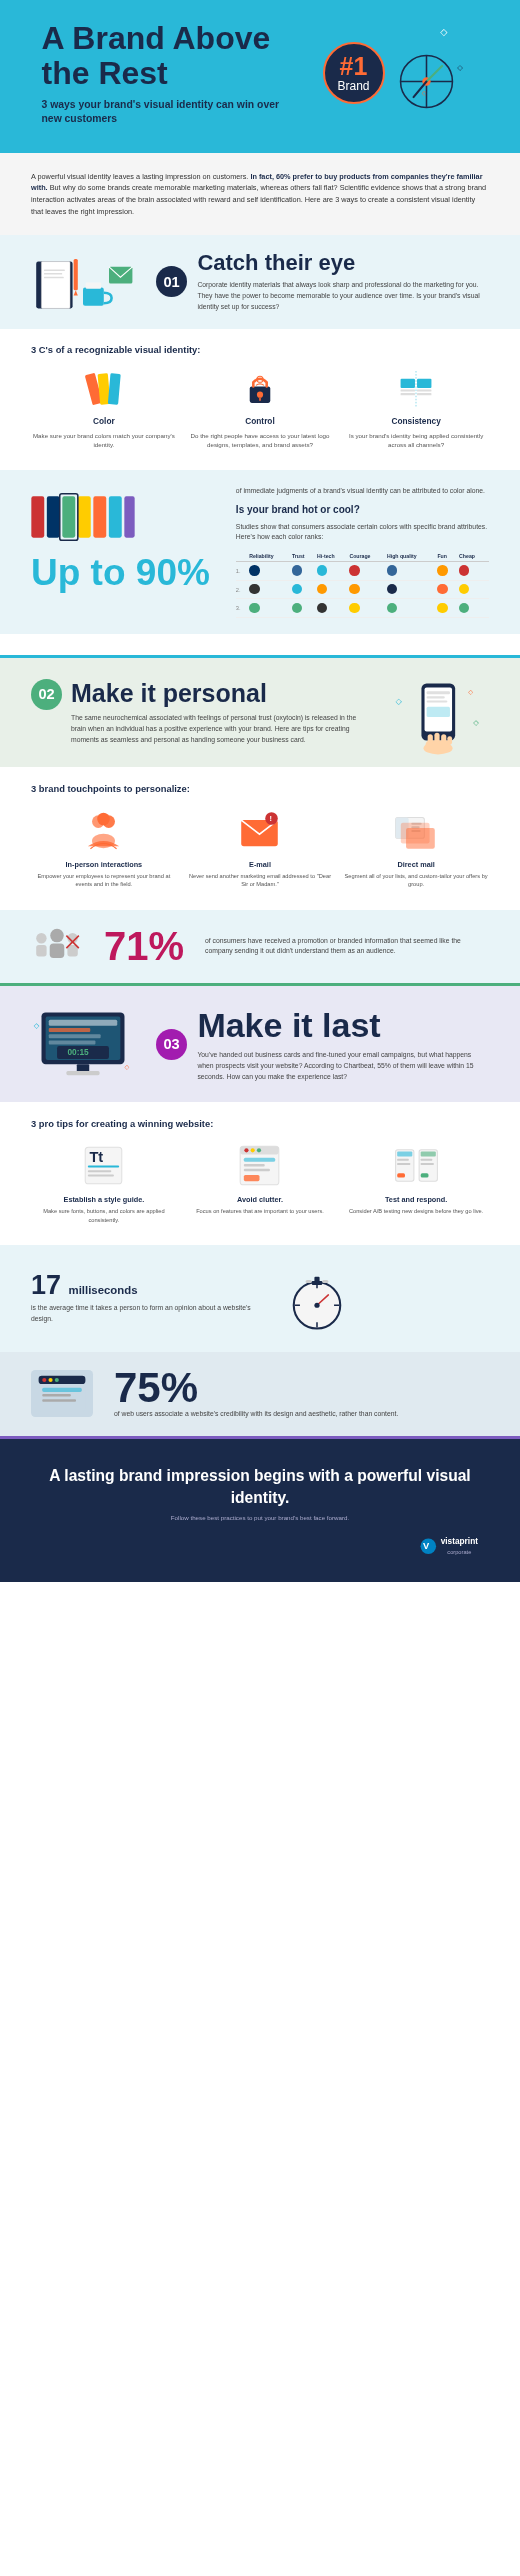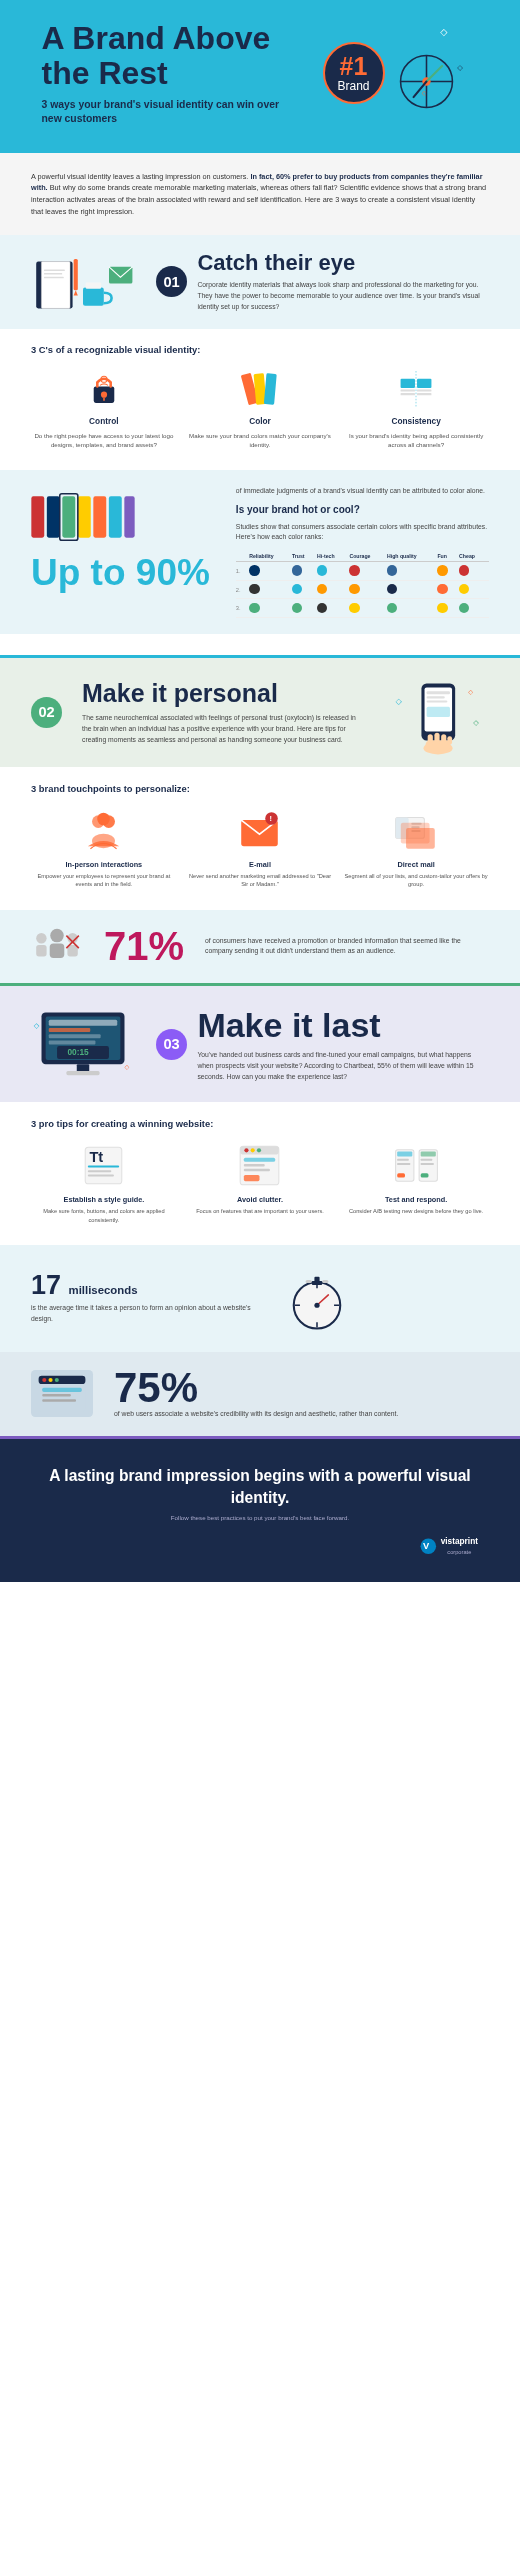--- a/index.html
+++ b/index.html
@@ -557,43 +557,43 @@
     </div>
   </div>
 
   <div class="three-cs">
     <h3>3 C's of a recognizable visual identity:</h3>
     <div class="cs-grid">
 
       <div class="cs-item">
         <div class="cs-icon">
           <svg width="36" height="36" viewBox="0 0 70 70">
-            <rect x="15" y="30" width="40" height="32" rx="4" fill="#1a2a4a"></rect>
-            <path d="M22,30 V22 Q35,8 48,22 V30" fill="none" stroke="#ff6b35" stroke-width="5" stroke-linecap="round"></path>
-            <circle cx="35" cy="46" r="6" fill="#ff6b35"></circle>
-            <line x1="35" y1="52" x2="35" y2="58" stroke="#ff6b35" stroke-width="3"></line>
-
-            <circle cx="35" cy="16" r="6" fill="none" stroke="#ff6b35" stroke-width="2"></circle>
-            <path d="M27,28 Q35,22 43,28" fill="none" stroke="#ff6b35" stroke-width="2"></path>
-          </svg>
-        </div>
-        <h4>Control</h4>
-        <p>Do the right people have access to your latest logo designs, templates, and brand assets?</p>
-      </div>
-
-      <div class="cs-item">
-        <div class="cs-icon">
-          <svg width="36" height="36" viewBox="0 0 70 70">
             <rect x="5" y="5" width="20" height="60" rx="3" fill="#ff6b35" transform="rotate(-15,15,35)"></rect>
             <rect x="25" y="5" width="20" height="60" rx="3" fill="#ffcc00" transform="rotate(-5,35,35)"></rect>
             <rect x="45" y="5" width="20" height="60" rx="3" fill="#29b8d8" transform="rotate(5,55,35)"></rect>
           </svg>
         </div>
         <h4>Color</h4>
         <p>Make sure your brand colors match your company's identity.</p>
+      </div>
+
+      <div class="cs-item">
+        <div class="cs-icon">
+          <svg width="36" height="36" viewBox="0 0 70 70">
+            <rect x="15" y="30" width="40" height="32" rx="4" fill="#1a2a4a"></rect>
+            <path d="M22,30 V22 Q35,8 48,22 V30" fill="none" stroke="#ff6b35" stroke-width="5" stroke-linecap="round"></path>
+            <circle cx="35" cy="46" r="6" fill="#ff6b35"></circle>
+            <line x1="35" y1="52" x2="35" y2="58" stroke="#ff6b35" stroke-width="3"></line>
+
+            <circle cx="35" cy="16" r="6" fill="none" stroke="#ff6b35" stroke-width="2"></circle>
+            <path d="M27,28 Q35,22 43,28" fill="none" stroke="#ff6b35" stroke-width="2"></path>
+          </svg>
+        </div>
+        <h4>Control</h4>
+        <p>Do the right people have access to your latest logo designs, templates, and brand assets?</p>
       </div>
 
       <div class="cs-item">
         <div class="cs-icon">
           <svg width="36" height="36" viewBox="0 0 70 70">
 
             <rect x="5" y="15" width="28" height="18" rx="2" fill="#29b8d8"></rect>
             <rect x="5" y="36" width="28" height="4" rx="1" fill="#ddd"></rect>
             <rect x="5" y="43" width="28" height="4" rx="1" fill="#ddd"></rect>
             <rect x="37" y="15" width="28" height="18" rx="2" fill="#29b8d8"></rect>
@@ -678,21 +678,21 @@
         </tbody>
       </table>
     </div>
   </div>
 </section>
 
 <div class="section-divider-blue"></div>
 
 <section class="section-02">
   <div class="section-02-banner">
-    <div style="display:flex;align-items:center;gap:20px;flex:1;">
+    <div style="display:flex;align-items:flex-start;gap:9px;flex:1;">
       <div class="section-number-circle" style="background:#4caf7d;">02</div>
       <div class="section-02-text">
         <h2>Make it personal</h2>
         <p>The same neurochemical associated with feelings of personal trust (oxytocin) is released in the brain when an individual has a positive experience with your brand. Here are tips for creating moments as seamless and personal as handing someone your business card.</p>
       </div>
     </div>
 
     <div class="section-02-illustration">
       <svg width="104" height="83" viewBox="0 0 200 160">
 
@@ -814,21 +814,21 @@
         <text x="70" y="103" font-size="16" fill="#4caf7d" font-weight="bold">00:15</text>
 
         <rect x="88" y="120" width="24" height="15" rx="2" fill="#1a2a4a"></rect>
         <rect x="68" y="133" width="64" height="8" rx="3" fill="#ccc"></rect>
 
         <text x="5" y="50" font-size="14" fill="#29b8d8">◇</text>
         <text x="180" y="130" font-size="12" fill="#ff6b35">◇</text>
       </svg>
     </div>
     <div style="display:flex;align-items:center;gap:10.4px;flex:1;">
-      <div class="section-number-circle" style="background:#8b5cf6;text-align:right;">03</div>
+      <div class="section-number-circle" style="background:#a21caf;text-align:right;">03</div>
       <div class="section-03-text">
         <h2>Make it last</h2>
         <p>You've handed out business cards and fine-tuned your email campaigns, but what happens when prospects visit your website? According to Chartbeat, 55% of them will leave within 15 seconds. How can you make the experience last?</p>
       </div>
     </div>
   </div>
 
   <div class="pro-tips">
     <h3>3 pro tips for creating a winning website:</h3>
     <div class="tips-grid">

